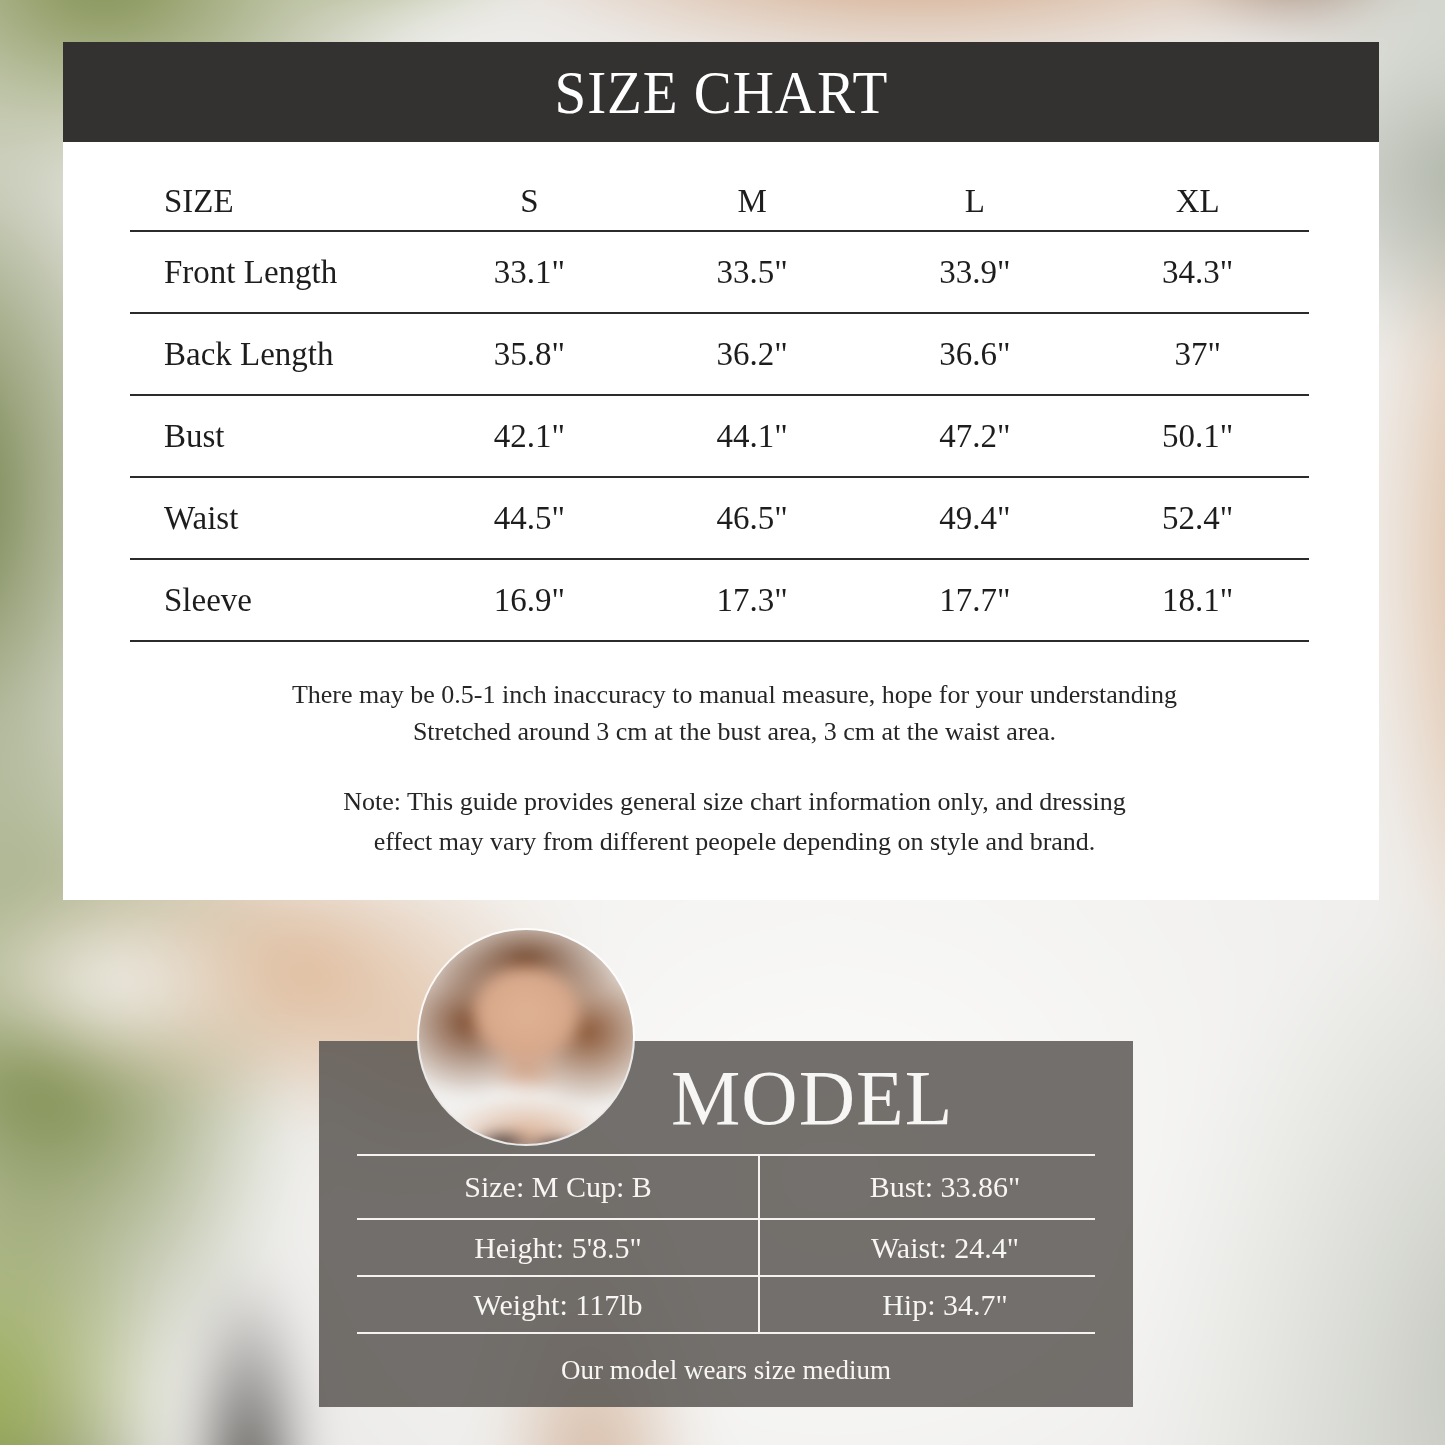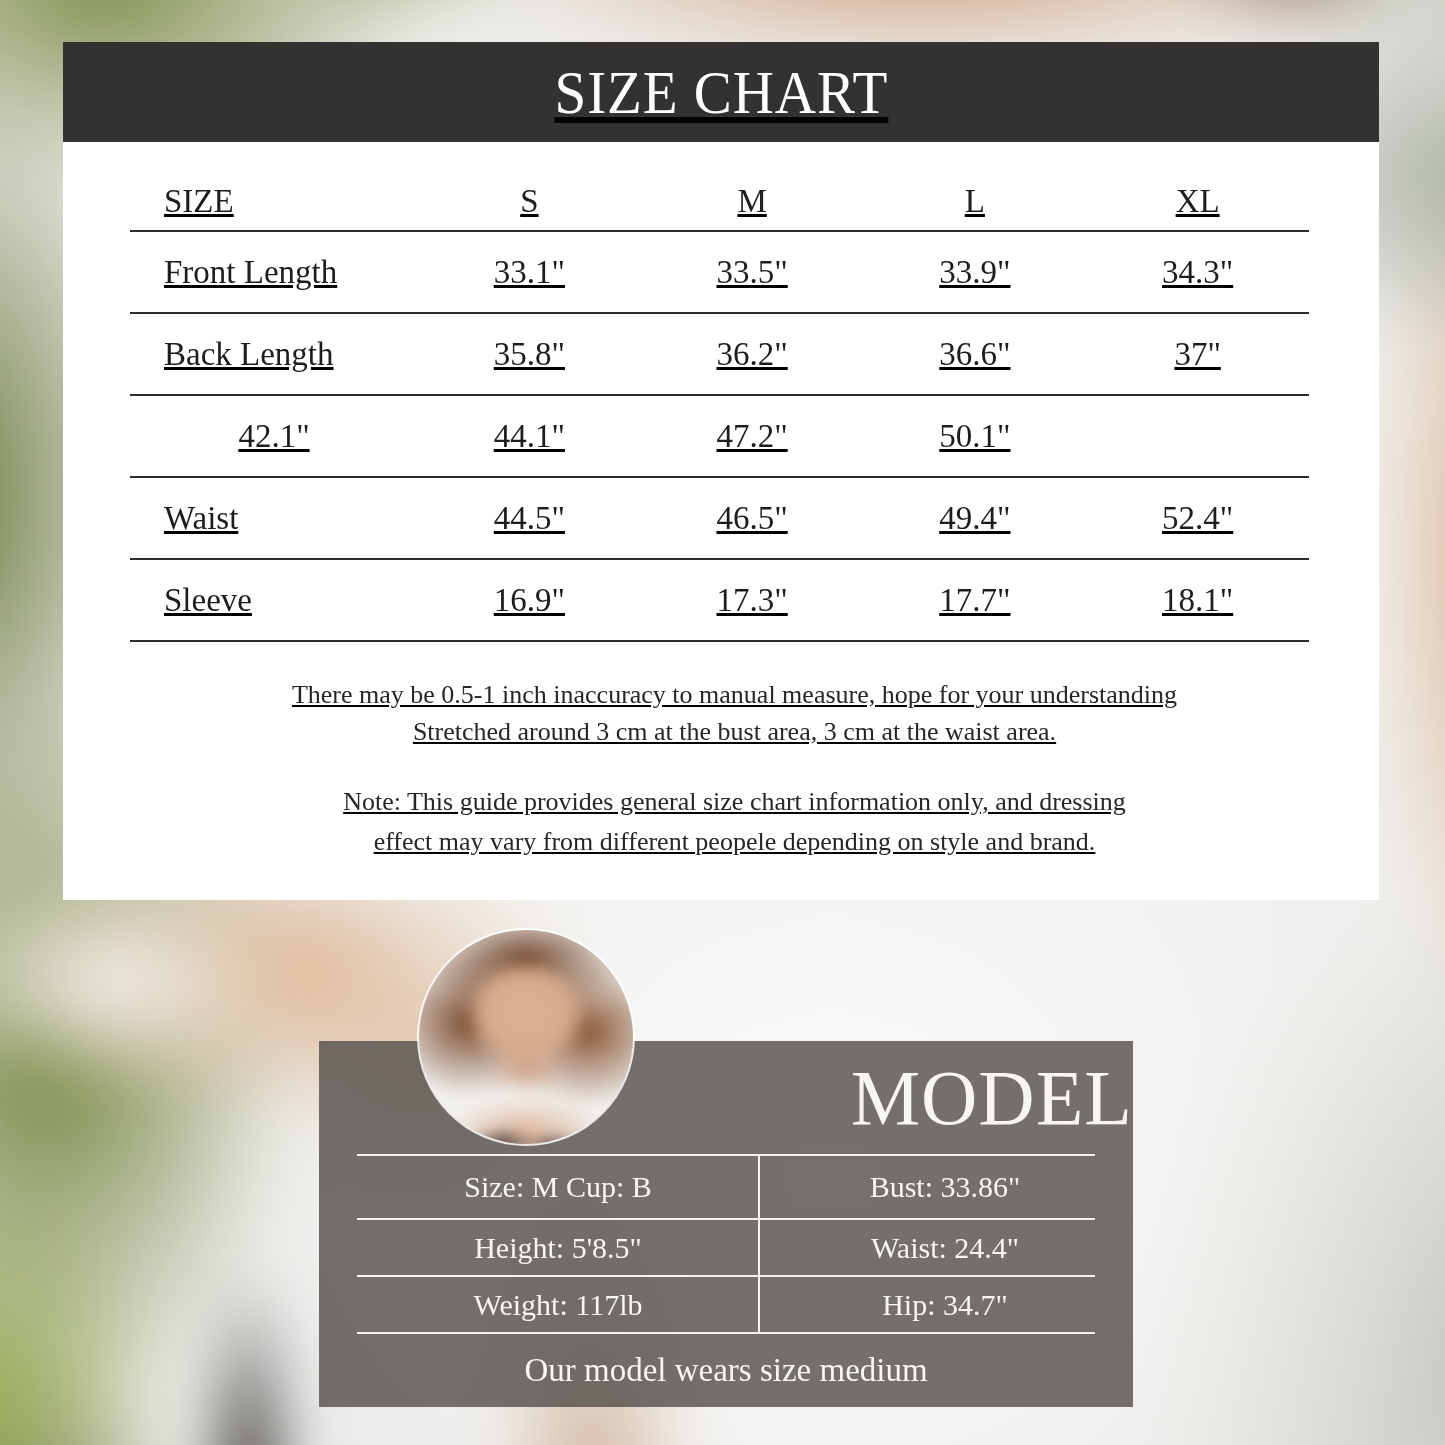--- a/index.html
+++ b/index.html
@@ -32,21 +32,21 @@
       radial-gradient(300px 230px at 1395px 235px, #a9b0a3 0%, rgba(169,176,163,0) 70%),
       radial-gradient(210px 640px at 1445px 580px, #d6a77e 0%, rgba(214,167,126,0) 70%),
       radial-gradient(130px 420px at 610px 1370px, #b98862 0%, rgba(185,136,98,0) 70%),
       radial-gradient(460px 560px at 1430px 1290px, #c1c5bb 0%, rgba(193,197,187,0) 75%),
       linear-gradient(#ecebe9, #f1f0ee 45%, #e9e8e6);
   }
 
   
   .card{
     position:absolute;left:63px;top:42px;width:1316px;height:858px;
-    background:#ffffff;z-index:2;text-decoration:underline;
+    background:#ffffff;z-index:2;
   }
   .card-header{
     height:100px;background:#343131;
     display:flex;align-items:center;justify-content:center;
   }
   .card-header h1{
     margin:0;font-size:62px;font-weight:normal;color:#ffffff;
     letter-spacing:1px;transform:scaleX(0.92);white-space:nowrap;
   }
 
@@ -83,39 +83,39 @@
       radial-gradient(55% 48% at 26% 44%, #7b4a2d 0%, rgba(123,74,45,0) 66%),
       radial-gradient(55% 48% at 76% 48%, #8a5635 0%, rgba(138,86,53,0) 66%),
       radial-gradient(60% 32% at 50% 18%, #6f4227 0%, rgba(111,66,39,0) 70%);
   }
 
   
   .model-panel{
     position:absolute;left:319px;top:1041px;width:814px;height:366px;
     background:rgba(90,87,84,0.85);z-index:3;color:#f7f6f4;
   }
-  .panel-head{height:113px;display:flex;align-items:center;padding-left:352px;box-sizing:border-box;justify-content:flex-end;}
+  .panel-head{height:113px;display:flex;align-items:center;padding-left:352px;box-sizing:border-box;}
   .panel-head h2{
     margin:0;font-size:78px;font-weight:normal;color:#f7f6f4;
     letter-spacing:1px;white-space:nowrap;
   }
   .stats{
     margin:0 38px;height:180px;box-sizing:border-box;
     border-top:2px solid #f4f3f1;position:relative;
     display:grid;grid-template-rows:64px 57px 57px;
   }
   .s-row{
     display:grid;grid-template-columns:402px 1fr;align-items:center;
     border-bottom:2px solid #f4f3f1;font-size:30px;box-sizing:border-box;gap:36px;
   }
   .s-cell{text-align:center;white-space:nowrap;}
   .vdiv{position:absolute;left:401px;top:0;height:100%;width:2px;background:#f4f3f1;}
   .panel-footer{
     height:73px;display:flex;align-items:center;justify-content:center;
-    font-size:33px;white-space:nowrap;
+    font-size:27px;white-space:nowrap;
   }
 </style>
 </head>
 <body>
 
 <div class="stage">
 
   <div class="bg">
     <div class="bg-art"></div>
   </div>
@@ -144,20 +144,21 @@
 
       <div class="t-row">
         <div class="t-cell t-label">Back Length</div>
         <div class="t-cell">35.8"</div>
         <div class="t-cell">36.2"</div>
         <div class="t-cell">36.6"</div>
         <div class="t-cell">37"</div>
       </div>
 
       <div class="t-row">
+        <div class="t-cell t-label">Bust</div>
         <div class="t-cell">42.1"</div>
         <div class="t-cell">44.1"</div>
         <div class="t-cell">47.2"</div>
         <div class="t-cell">50.1"</div>
       </div>
 
       <div class="t-row">
         <div class="t-cell t-label">Waist</div>
         <div class="t-cell">44.5"</div>
         <div class="t-cell">46.5"</div>

